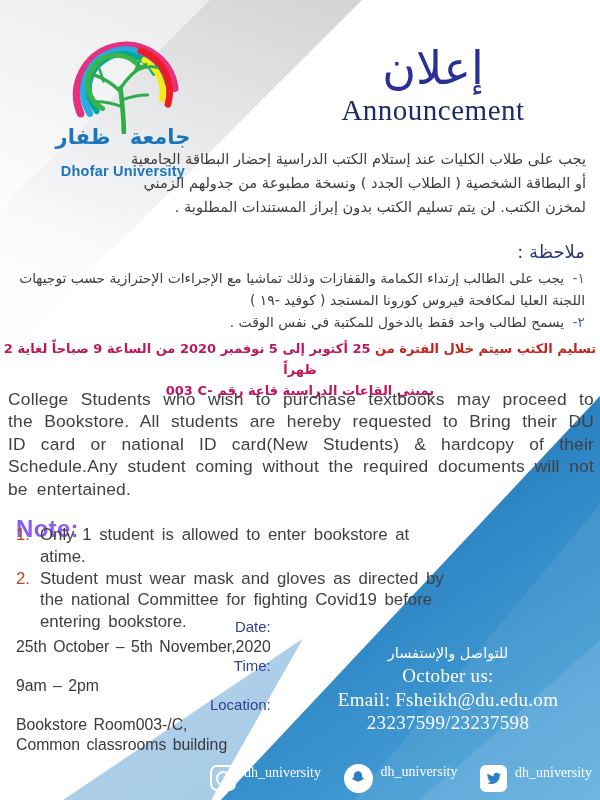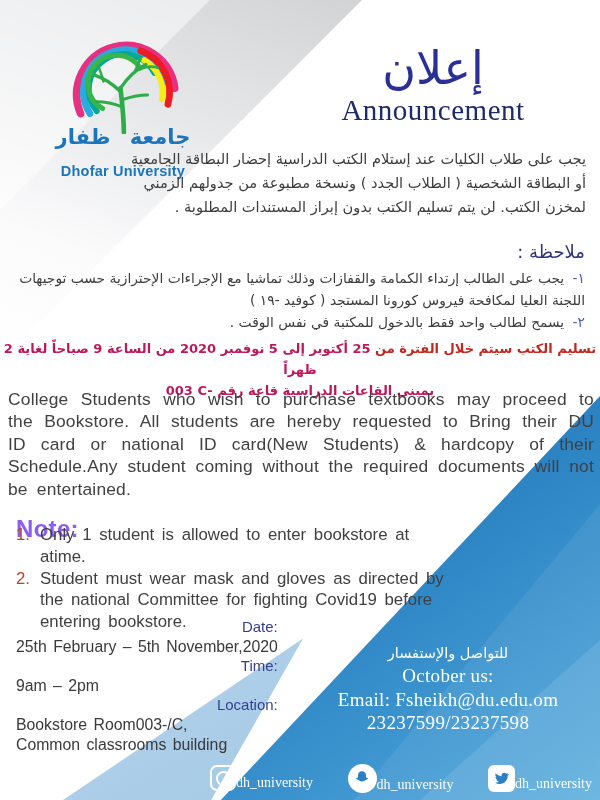--- a/index.html
+++ b/index.html
@@ -80,21 +80,21 @@
   .details .lbl { color:#333e8f; font-weight:normal; font-size:15px;text-align:right; }
 
   
   .contact { top:645px; left:303px; width:290px; text-align:center; color:#ffffff; }
   .c-ar { font-family:"DejaVu Sans",sans-serif; font-size:14.5px; direction:rtl; margin-bottom:3px; }
   .c-en { font-family:"Liberation Serif",serif; font-size:19px; line-height:23.5px; letter-spacing:.3px; }
 
   
   .social { top:760px; left:210px; width:382px; height:36px;
             display:flex; justify-content:space-between; align-items:center; }
-  .soc { display:flex; align-items:flex-end; gap:0; color:#ffffff;
+  .soc { display:flex; align-items:flex-start; gap:8px; color:#ffffff;
          font-family:"Liberation Serif",serif; font-size:14px; cursor:pointer; }
   .ig { position:relative; width:22px; height:22px; border:2.4px solid #fff; border-radius:7px; display:inline-block; }
   .ig::before { content:""; position:absolute; inset:3.5px; border:2.2px solid #fff; border-radius:50%; }
   .ig::after { content:""; position:absolute; top:2px; right:2px; width:3px; height:3px; background:#fff; border-radius:50%; }
   .snap { width:29px; height:29px; background:#fff; border-radius:50%;
           display:flex; align-items:center; justify-content:center; }
   .tw { width:27px; height:27px; background:#fff; border-radius:6px;
         display:flex; align-items:center; justify-content:center; }
 </style>
 </head>
@@ -173,21 +173,21 @@
       <span>Only 1 student is allowed to enter bookstore at atime.</span>
     </div>
     <div class="en-item">
       <span class="n">2.</span>
       <span>Student must wear mask and gloves as directed by the national Committee for fighting Covid19 before entering bookstore.</span>
     </div>
   </div>
 
   <div class="abs details">
     <div class="lbl">Date:</div>
-    <div>25th February – 5th November,2020</div>
+    <div>25th October – 5th November,2020</div>
     <div class="lbl">Time:</div>
     <div>9am – 2pm</div>
     <div class="lbl">Location:</div>
     <div>Bookstore Room003-/C,</div>
     <div>Common classrooms building</div>
   </div>
 
   <div class="abs contact">
     <div class="c-ar">للتواصل والإستفسار</div>
     <div class="c-en">October  us:</div>

